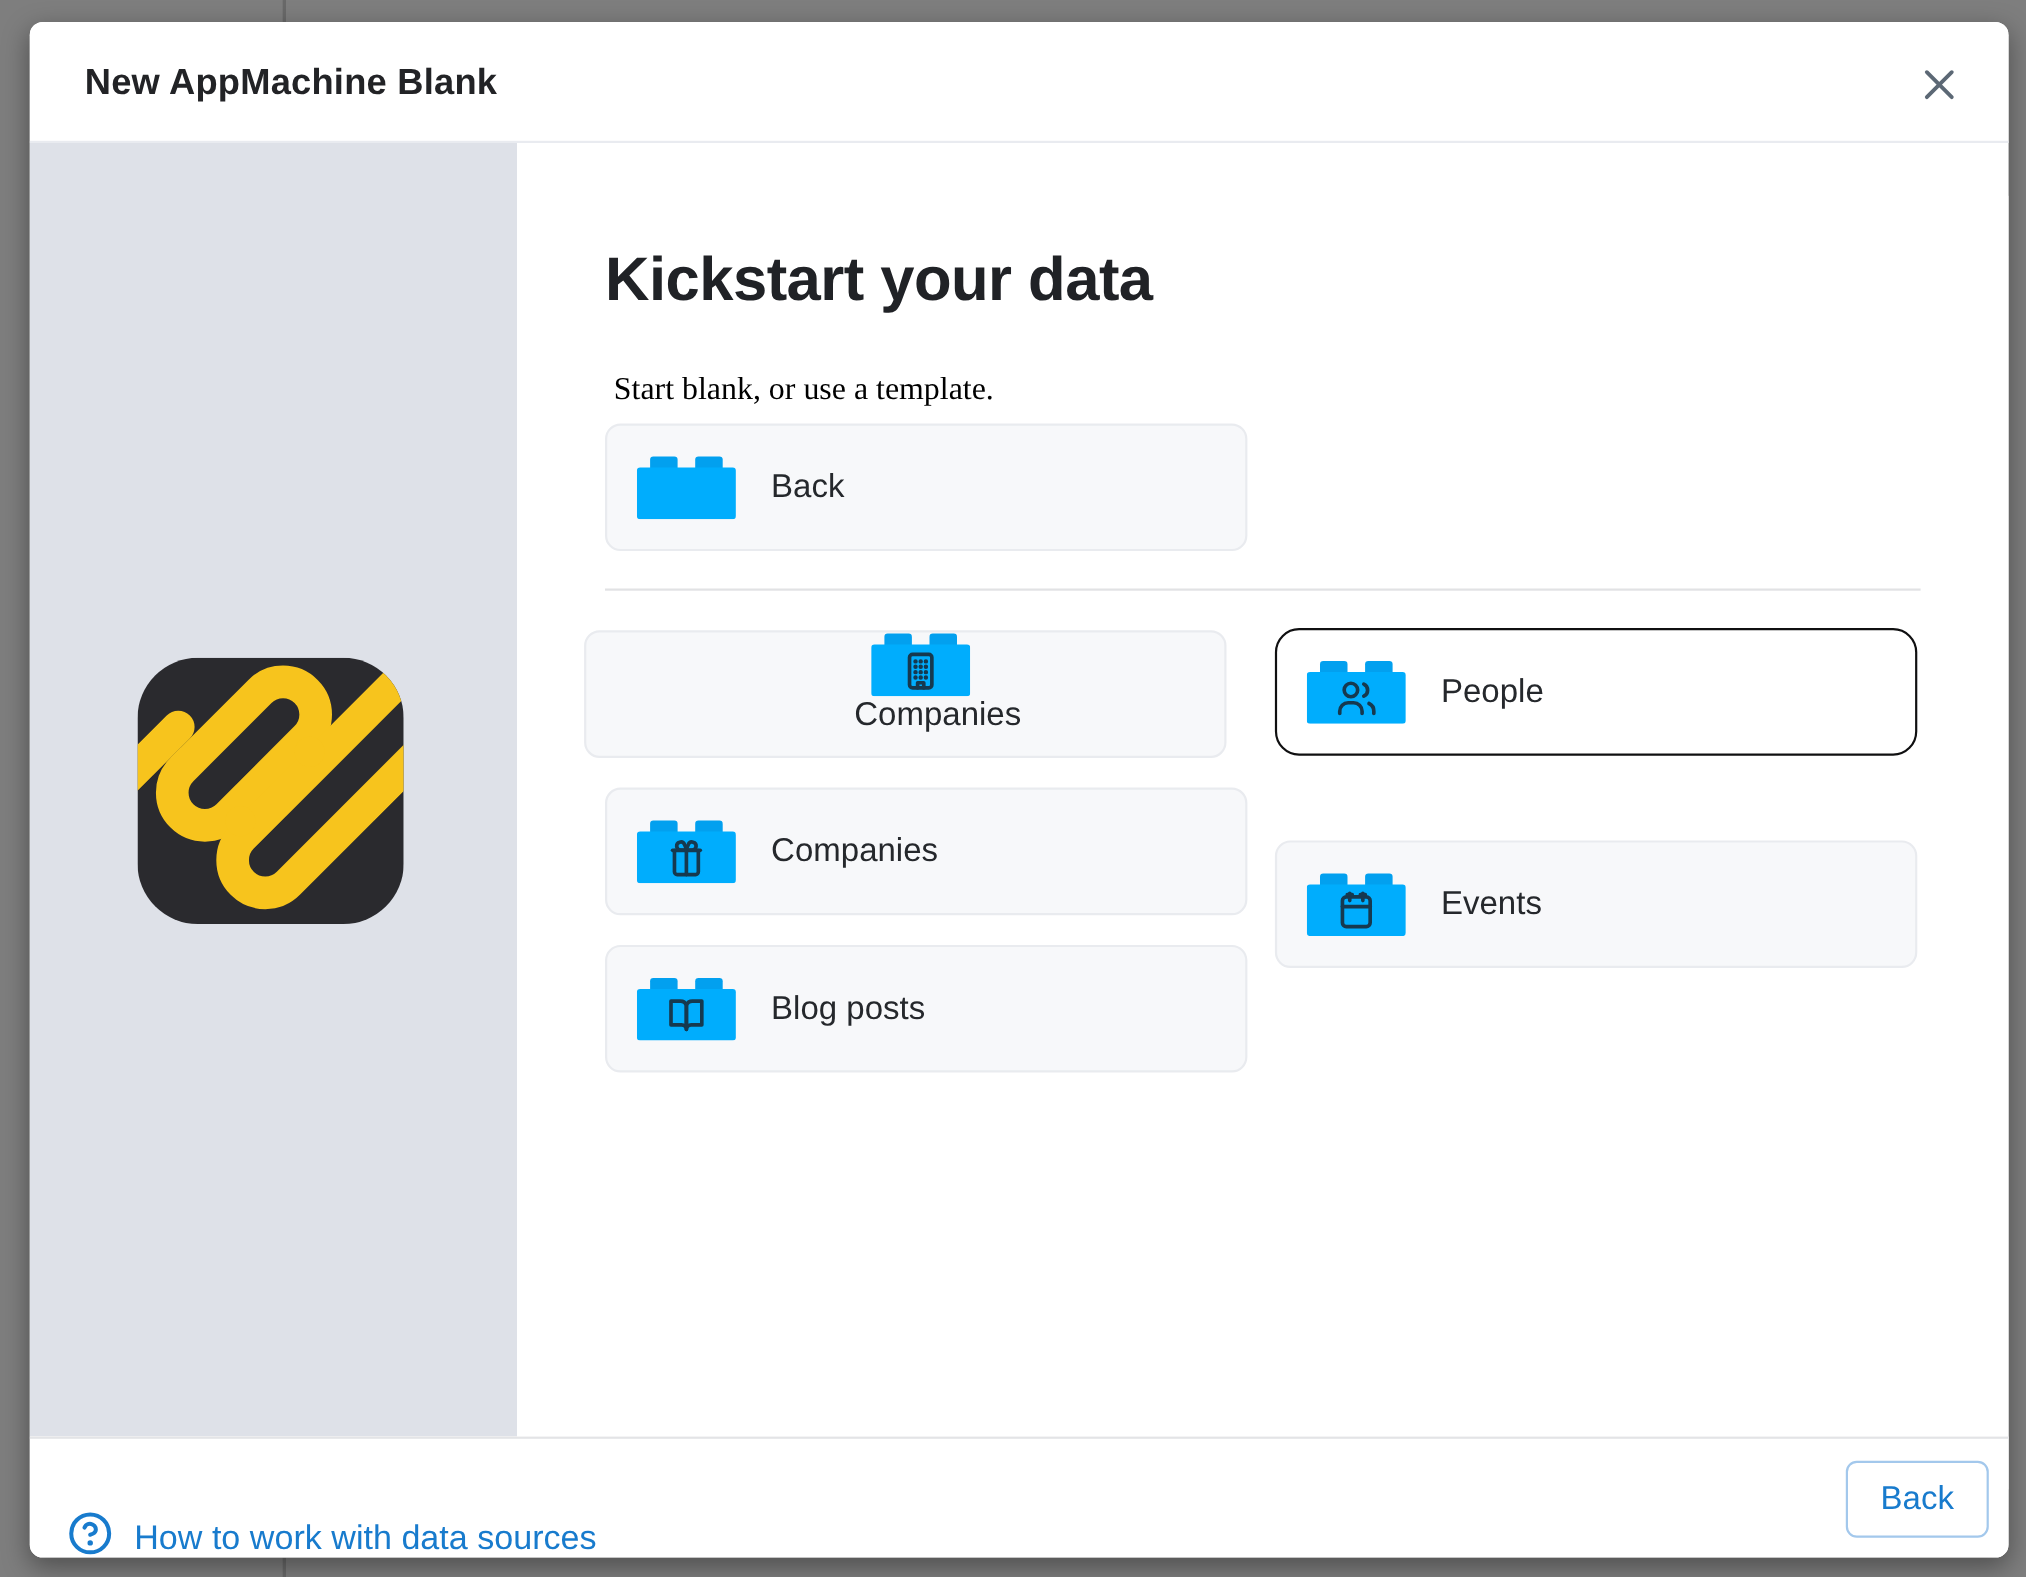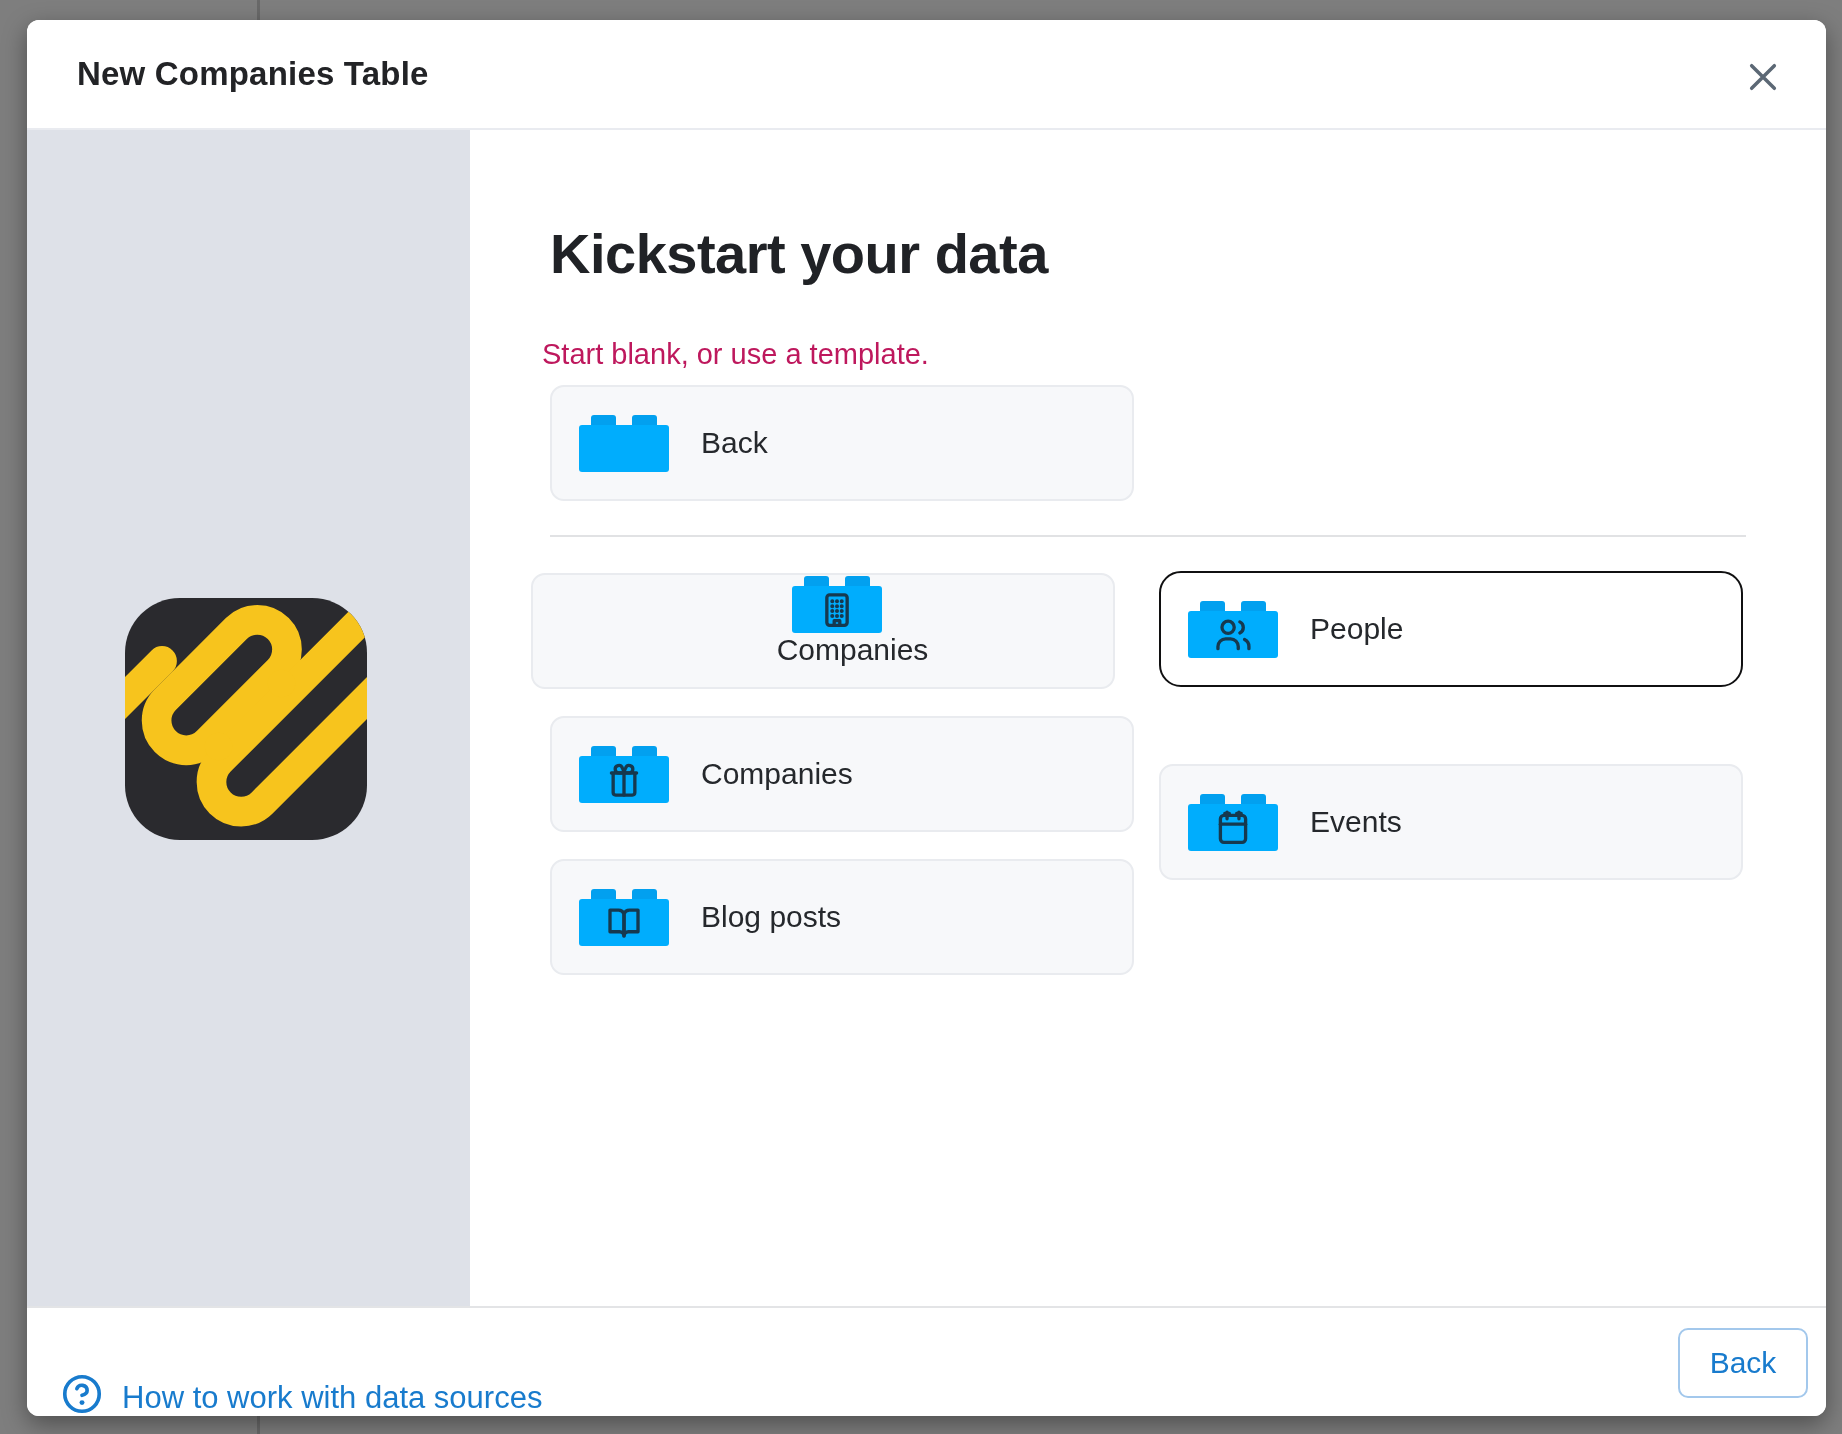--- a/index.html
+++ b/index.html
@@ -42,22 +42,22 @@
   }
   .logo{position:absolute;left:98px;top:468px;width:242px;height:242px;}
 
   
   .content{position:absolute;left:443px;top:110px;width:1356px;height:1176px;background:#fff;margin-top:48px;}
   .content-heading{
     position:absolute;left:80px;top:43px;
     font-size:56px;font-weight:700;color:#202226;letter-spacing:-.5px;
   }
   .content-sub{
-    position:absolute;left:72px;top:160px;
-    font-size:29px;font-weight:400;color:#be185d;
+    position:absolute;left:88px;top:160px;
+    font-size:29px;font-weight:400;color:#000000;font-family:Liberation Serif, serif;
   }
 
   .card{
     position:absolute;width:584px;height:116px;box-sizing:border-box;
     background:#f7f8fa;border:2px solid #e9ebef;border-radius:14px;
     display:flex;align-items:center;padding-left:27px;cursor:pointer;
   }
   .card.selected{background:#ffffff;border:2px solid #101011;}
   .card .brick{flex:0 0 auto;width:90px;height:58px;position:relative;}
   .card .label{margin-left:32px;font-size:30px;color:#25282c;}
@@ -105,21 +105,21 @@
   </defs>
 </svg>
 
 <div class="stage">
   <div class="backdrop-seam seam-top"></div>
   <div class="backdrop-seam seam-bottom"></div>
 
   <div class="modal">
 
     <div class="modal-header">
-      <div class="modal-title">New Companies Table</div>
+      <div class="modal-title">New AppMachine Blank</div>
       <button class="close-btn">
         <span style="display:flex">
           <svg width="40" height="40" viewBox="0 0 24 24" fill="none" stroke="#5c6875" stroke-width="2.1" stroke-linecap="round">
             <path d="M5.2 5.2 18.8 18.8M18.8 5.2 5.2 18.8"></path>
           </svg>
         </span>
       </button>
     </div>
 
     <div class="sidebar">

